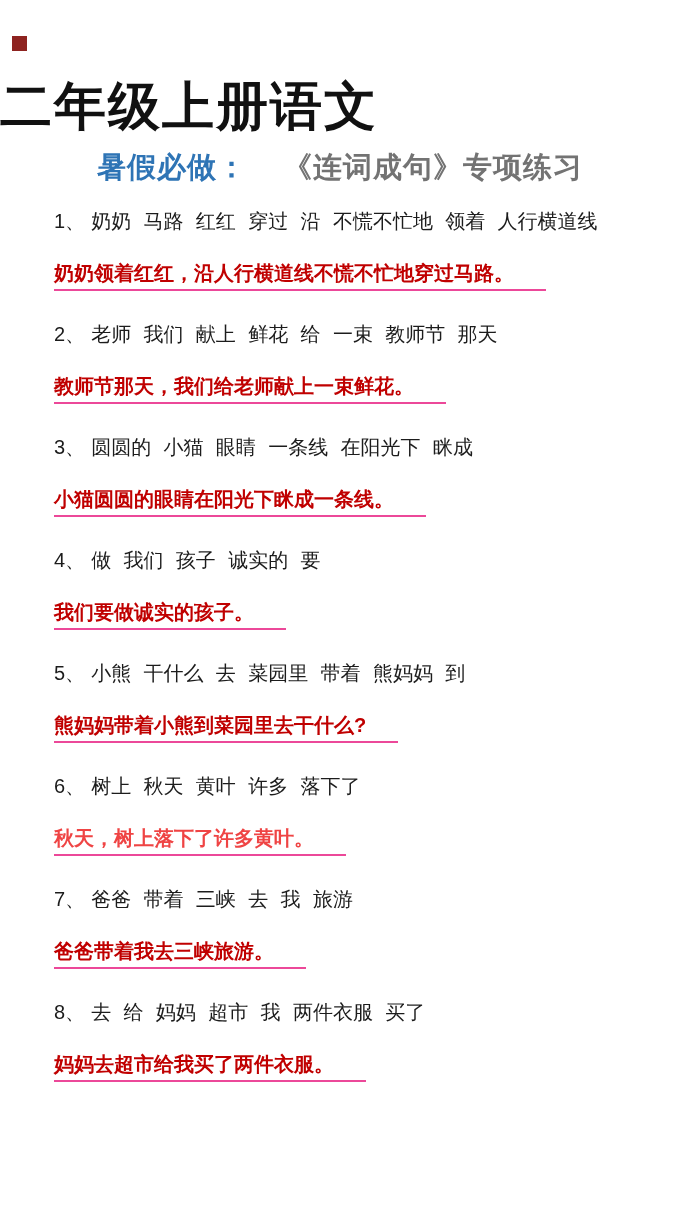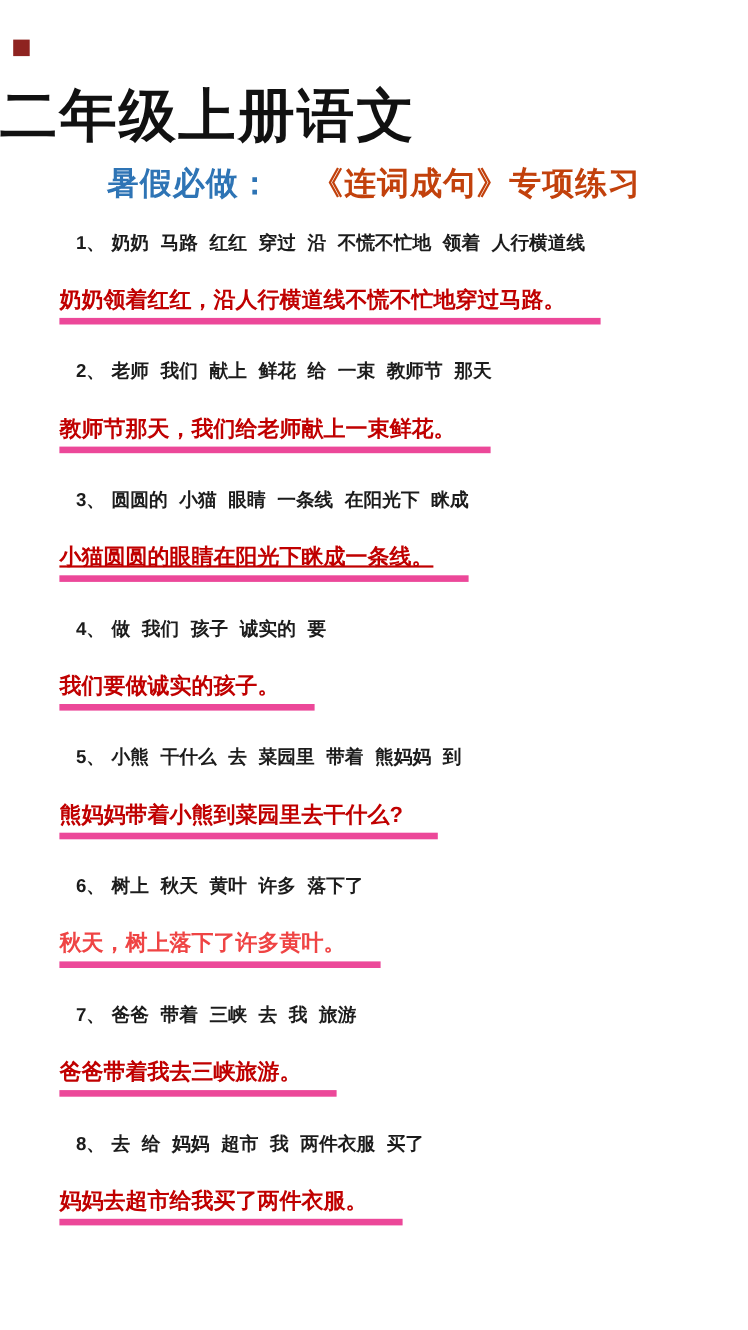--- a/index.html
+++ b/index.html
@@ -32,69 +32,69 @@
     font-size: 29px;
     line-height: 34px;
     font-weight: 800;
     letter-spacing: 1px;
   }
   .page-subtitle .subtitle-topic { margin-left: 12px; }
   .content {
     padding: 0 50px 0 54px;
   }
   .ex {
-    margin: 0 0 30px 15px;
-    font-size: 17px;
+    margin: 0 0 30px 0;
+    font-size: 20px;
     line-height: 22px;
-    font-weight: 700;
+    font-weight: 400;
     color: #1c1c1c;
     word-spacing: 0.34em;
     white-space: nowrap;
   }
   .ex .num { margin-right: 6px; }
   .ans {
     margin: 0 0 32px 0;
     font-size: 20px;
     line-height: 22px;
     font-weight: 700;
     white-space: nowrap;
   }
   .ans .ans-text {
     display: inline-block;
-    border-bottom: 6px solid #ec4899;
+    border-bottom: 2px solid #ec4899;
     padding: 0 32px 5px 0;
   }
   .block-gap { margin-top: 54px; }
 </style>
 </head>
 <body>
 
 <div class="corner-mark" style="background: rgb(142, 35, 32);"></div>
 
 <h1 class="page-title" style="color: rgb(17, 17, 17);">二年级上册语文</h1>
 
 <h2 class="page-subtitle">
-  <span class="subtitle-prefix" style="color: rgb(46, 116, 181);">暑假必做：</span><span class="subtitle-topic" style="color: #c2410c; margin-left: 36px;">《连词成句》专项练习</span>
+  <span class="subtitle-prefix" style="color: rgb(46, 116, 181);">暑假必做：</span><span class="subtitle-topic" style="color: #737373; margin-left: 36px;">《连词成句》专项练习</span>
 </h2>
 
 <div class="content">
 
   <div>
     <p class="ex"><span class="num">1、</span><span>奶奶 马路 红红 穿过 沿 不慌不忙地 领着 人行横道线</span></p>
     <p class="ans"><span class="ans-text" style="color: rgb(192, 0, 0);">奶奶领着红红，沿人行横道线不慌不忙地穿过马路。</span></p>
   </div>
 
   <div>
     <p class="ex"><span class="num">2、</span><span>老师 我们 献上 鲜花 给 一束 教师节 那天</span></p>
     <p class="ans"><span class="ans-text" style="color: rgb(192, 0, 0);">教师节那天，我们给老师献上一束鲜花。</span></p>
   </div>
 
   <div>
     <p class="ex"><span class="num">3、</span><span>圆圆的 小猫 眼睛 一条线 在阳光下 眯成</span></p>
-    <p class="ans"><span class="ans-text" style="color: rgb(192, 0, 0); text-decoration: underline;">小猫圆圆的眼睛在阳光下眯成一条线。</span></p>
+    <p class="ans"><span class="ans-text" style="color: rgb(192, 0, 0);">小猫圆圆的眼睛在阳光下眯成一条线。</span></p>
   </div>
 
   <div>
     <p class="ex"><span class="num">4、</span><span>做 我们 孩子 诚实的 要</span></p>
     <p class="ans"><span class="ans-text" style="color: rgb(192, 0, 0);">我们要做诚实的孩子。</span></p>
   </div>
 
   <div>
     <p class="ex"><span class="num">5、</span><span>小熊 干什么 去 菜园里 带着 熊妈妈 到</span></p>
     <p class="ans"><span class="ans-text" style="color: rgb(192, 0, 0);">熊妈妈带着小熊到菜园里去干什么?</span></p>

